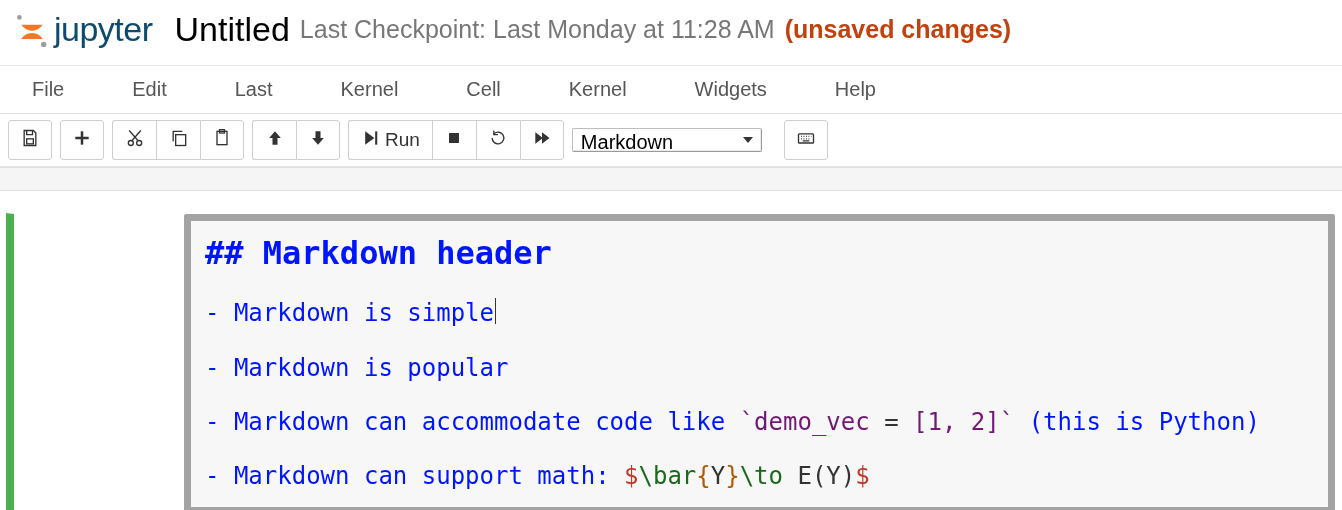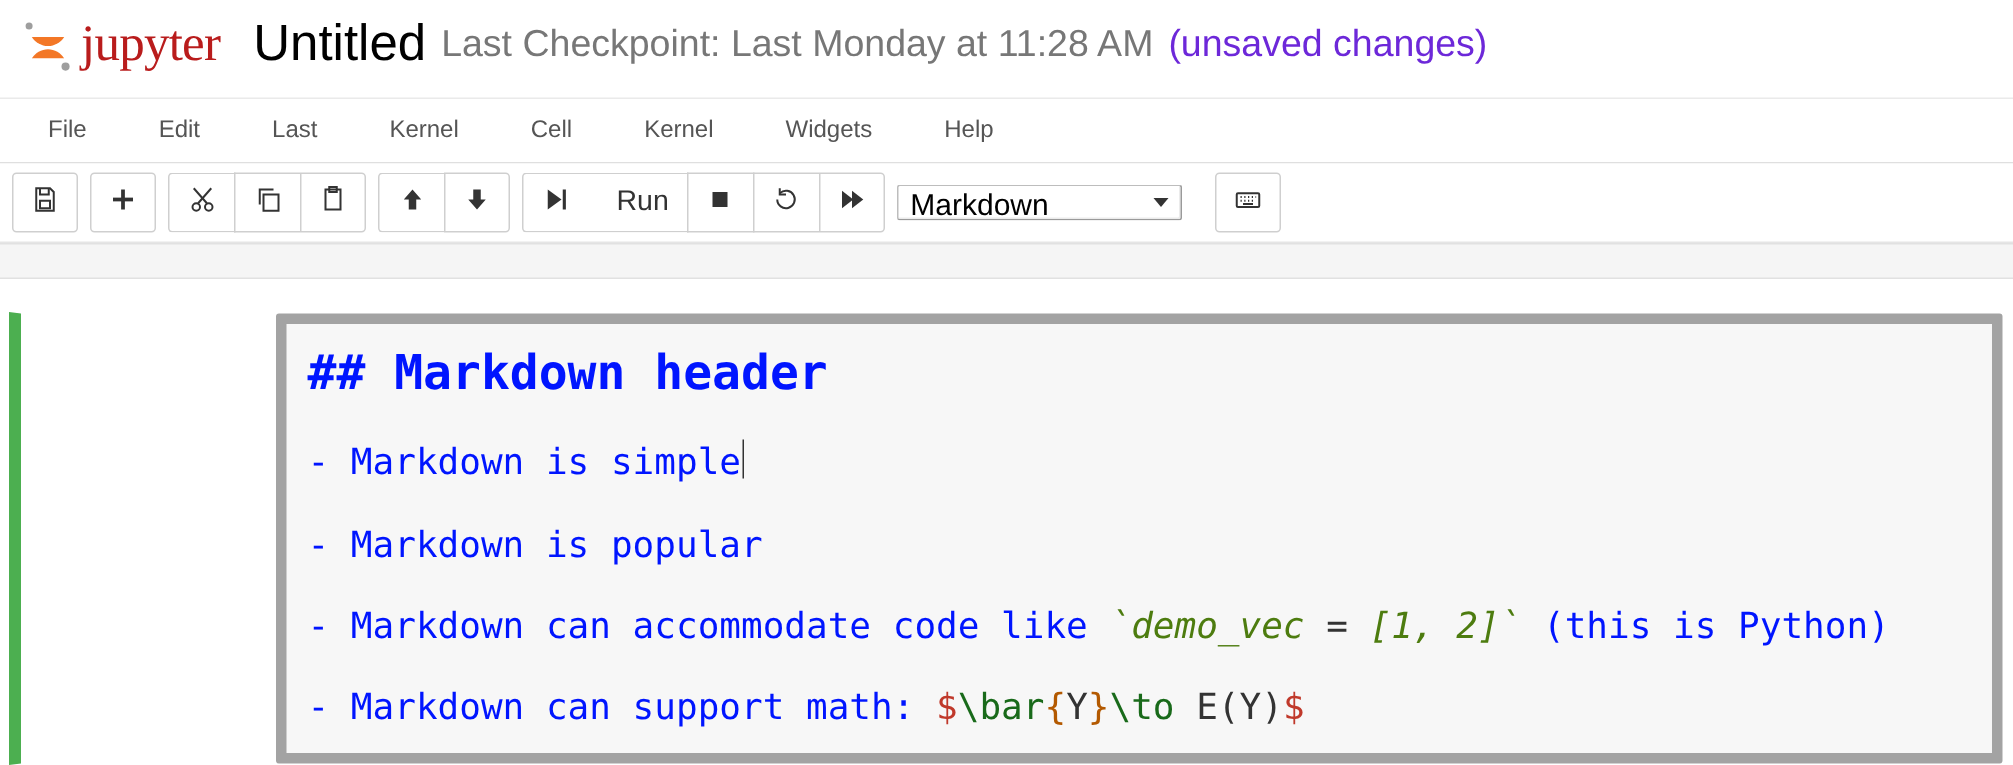--- a/index.html
+++ b/index.html
@@ -18,48 +18,47 @@
   }
   .logo {
     display: flex;
     align-items: center;
     gap: 4px;
     margin-right: 22px;
   }
   .logo-mark { width: 36px; height: 36px; }
   .logo-text {
     font-size: 34px;
-    color: #b91c1c;
+    color: #0c4a6e;
     letter-spacing: -0.5px;
     font-weight: 400;
-    font-family: Liberation Serif, serif;
   }
   .title {
     font-size: 34px;
     color: #000;
     font-weight: 400;
     margin-right: 10px;
   }
   .checkpoint {
     font-size: 25px;
     color: #777;
     font-weight: 400;
   }
   .unsaved {
     font-size: 25px;
-    color: #6d28d9;
-    font-weight: 400;
+    color: #c2410c;
+    font-weight: 700;
     margin-left: 10px;
   }
   
   .menubar {
     display: flex;
-    gap: 48px;
+    gap: 68px;
     padding: 12px 6px 12px 32px;
-    font-size: 16px;
+    font-size: 20px;
     color: #555;
     border-bottom: 1px solid #dfdfdf;
     border-top: 1px solid #eaeaea;
     background: #fff;
   }
   .menuitem { cursor: default; }
   
   .toolbar {
     display: flex;
     align-items: center;
@@ -77,21 +76,20 @@
     color: #333;
     height: 40px;
     min-width: 44px;
     padding: 0 8px;
     font-size: 18px;
     display: flex;
     align-items: center;
     justify-content: center;
     cursor: pointer;
     position: relative;
-    gap: 26px;
   }
   .btn-group .btn:not(:last-child) { border-right: none; }
   .btn-group .btn:first-child { border-radius: 3px 0 0 3px; }
   .btn-group .btn:last-child  { border-radius: 0 3px 3px 0; }
   .btn-group .btn:first-child:last-child { border-radius: 3px; }
   .btn svg { width: 20px; height: 20px; stroke: #333; fill: none; stroke-width: 1.6; }
   .btn svg.fill { fill: #333; stroke: none; }
   .btn-runlabel { font-size: 19px; margin-left: 4px; font-weight: 500; color: #333; }
   .select {
     height: 24px;
@@ -146,21 +144,21 @@
   }
   .md-header {
     color: #0015ff;
     font-weight: 700;
     font-size: 32px;
     margin-bottom: 16px;
   }
   .md-line { white-space: pre; color: #333; margin-top: 20px; }
   .tok-bullet { color: #0015ff; }
   .tok-text   { color: #0015ff; }
-  .tok-code   { color: #4d7c0f; font-style: italic; }
+  .tok-code   { color: #701a75; }
   .tok-plain  { color: #333; }
   .tok-brace  { color: #b35900; }
   .tok-math   { color: #196a1a; }
   .tok-mathdl { color: #c0392b; }
   .tok-eq     { color: #333; }
   .cursor {
     display:inline-block; width:1px; height:1.1em; background:#333;
     vertical-align:-3px; margin-left:1px;
   }
 </style>

